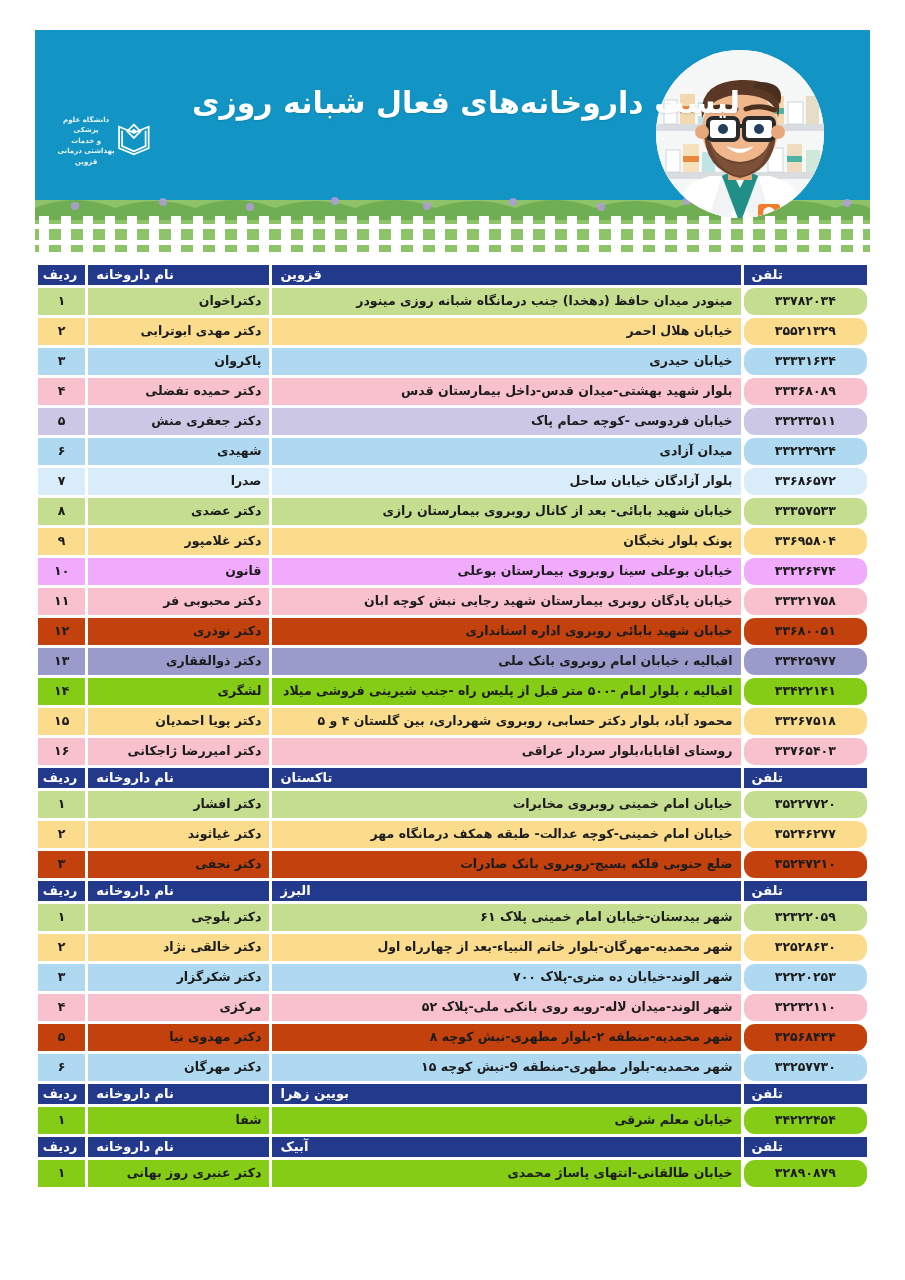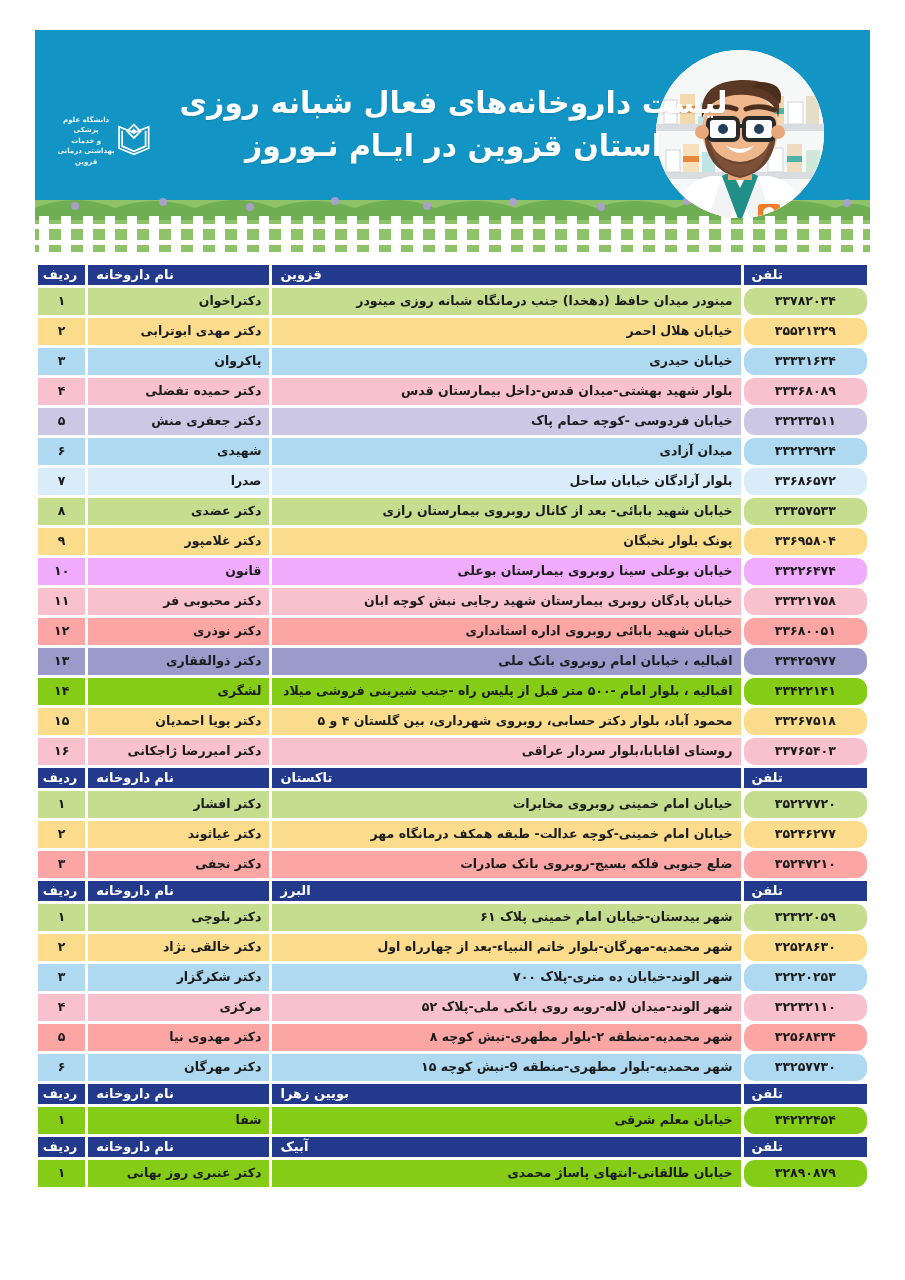--- a/index.html
+++ b/index.html
@@ -28,21 +28,20 @@
     height: 222px;
     background: #1295c4;
     overflow: hidden;
   }
 
   .banner-titles {
     position: absolute;
     top: 52px;
     right: 130px;
     left: 132px;
-    text-align: center;
     z-index: 6;
   }
   .banner-title-line {
     color: #ffffff;
     font-size: 30px;
     font-weight: bold;
     line-height: 1.42;
     letter-spacing: -0.5px;
     text-shadow: 0 1px 2px rgba(0,0,0,0.12);
     white-space: nowrap;
@@ -136,21 +135,21 @@
   
   .bg-green   { background: #c5dd8f; }
   .bg-yellow  { background: #fadc8c; }
   .bg-blue    { background: #aed9f0; }
   .bg-pink    { background: #f9c0cd; }
   .bg-purple  { background: #cdc7e6; }
   .bg-lblue   { background: #d9ecfa; }
   .bg-orange  { background: #f0abfc; }
   .bg-dpurple { background: #9a9acb; }
   .bg-lgreen  { background: #84cc16; margin-top: 44px; }
-  .bg-lpurple { background: #fca5a5; }
+  .bg-lpurple { background: #c2410c; }
 </style>
 </head>
 <body>
 
 <div class="page">
 
   <div class="banner">
 
     <svg class="doctor" viewBox="0 0 244 200" xmlns="http://www.w3.org/2000/svg">
       <defs>
@@ -214,21 +213,20 @@
         <path d="M90 72 Q104 66 118 71" stroke="#4a2e1e" stroke-width="5" fill="none" stroke-linecap="round"></path>
         <path d="M128 71 Q142 66 156 72" stroke="#4a2e1e" stroke-width="5" fill="none" stroke-linecap="round"></path>
 
         <circle cx="84" cy="94" r="7" fill="#e8a87c"></circle>
         <circle cx="160" cy="94" r="7" fill="#e8a87c"></circle>
       </g>
     </svg>
 
     <div class="banner-titles">
       <div class="banner-title-line">لیست داروخانه‌های فعال شبانه روزی</div>
-      <div class="banner-title-line">استان قزوین در ایـام نـوروز</div>
     </div>
 
     <div class="logo-wrap">
       <svg class="logo-mark" viewBox="0 0 74 80" xmlns="http://www.w3.org/2000/svg">
         <g fill="none" stroke="#ffffff" stroke-width="3.4">
           <path d="M8 16 L8 58 L37 70 L66 58 L66 16 L37 28 Z"></path>
           <path d="M37 12 L50 25 L37 38 L24 25 Z"></path>
           <path d="M37 20 L43 25 L37 30 L31 25 Z" fill="#ffffff" stroke="none"></path>
           <path d="M14 24 L14 54 L37 64 L60 54 L60 24"></path>
         </g>

